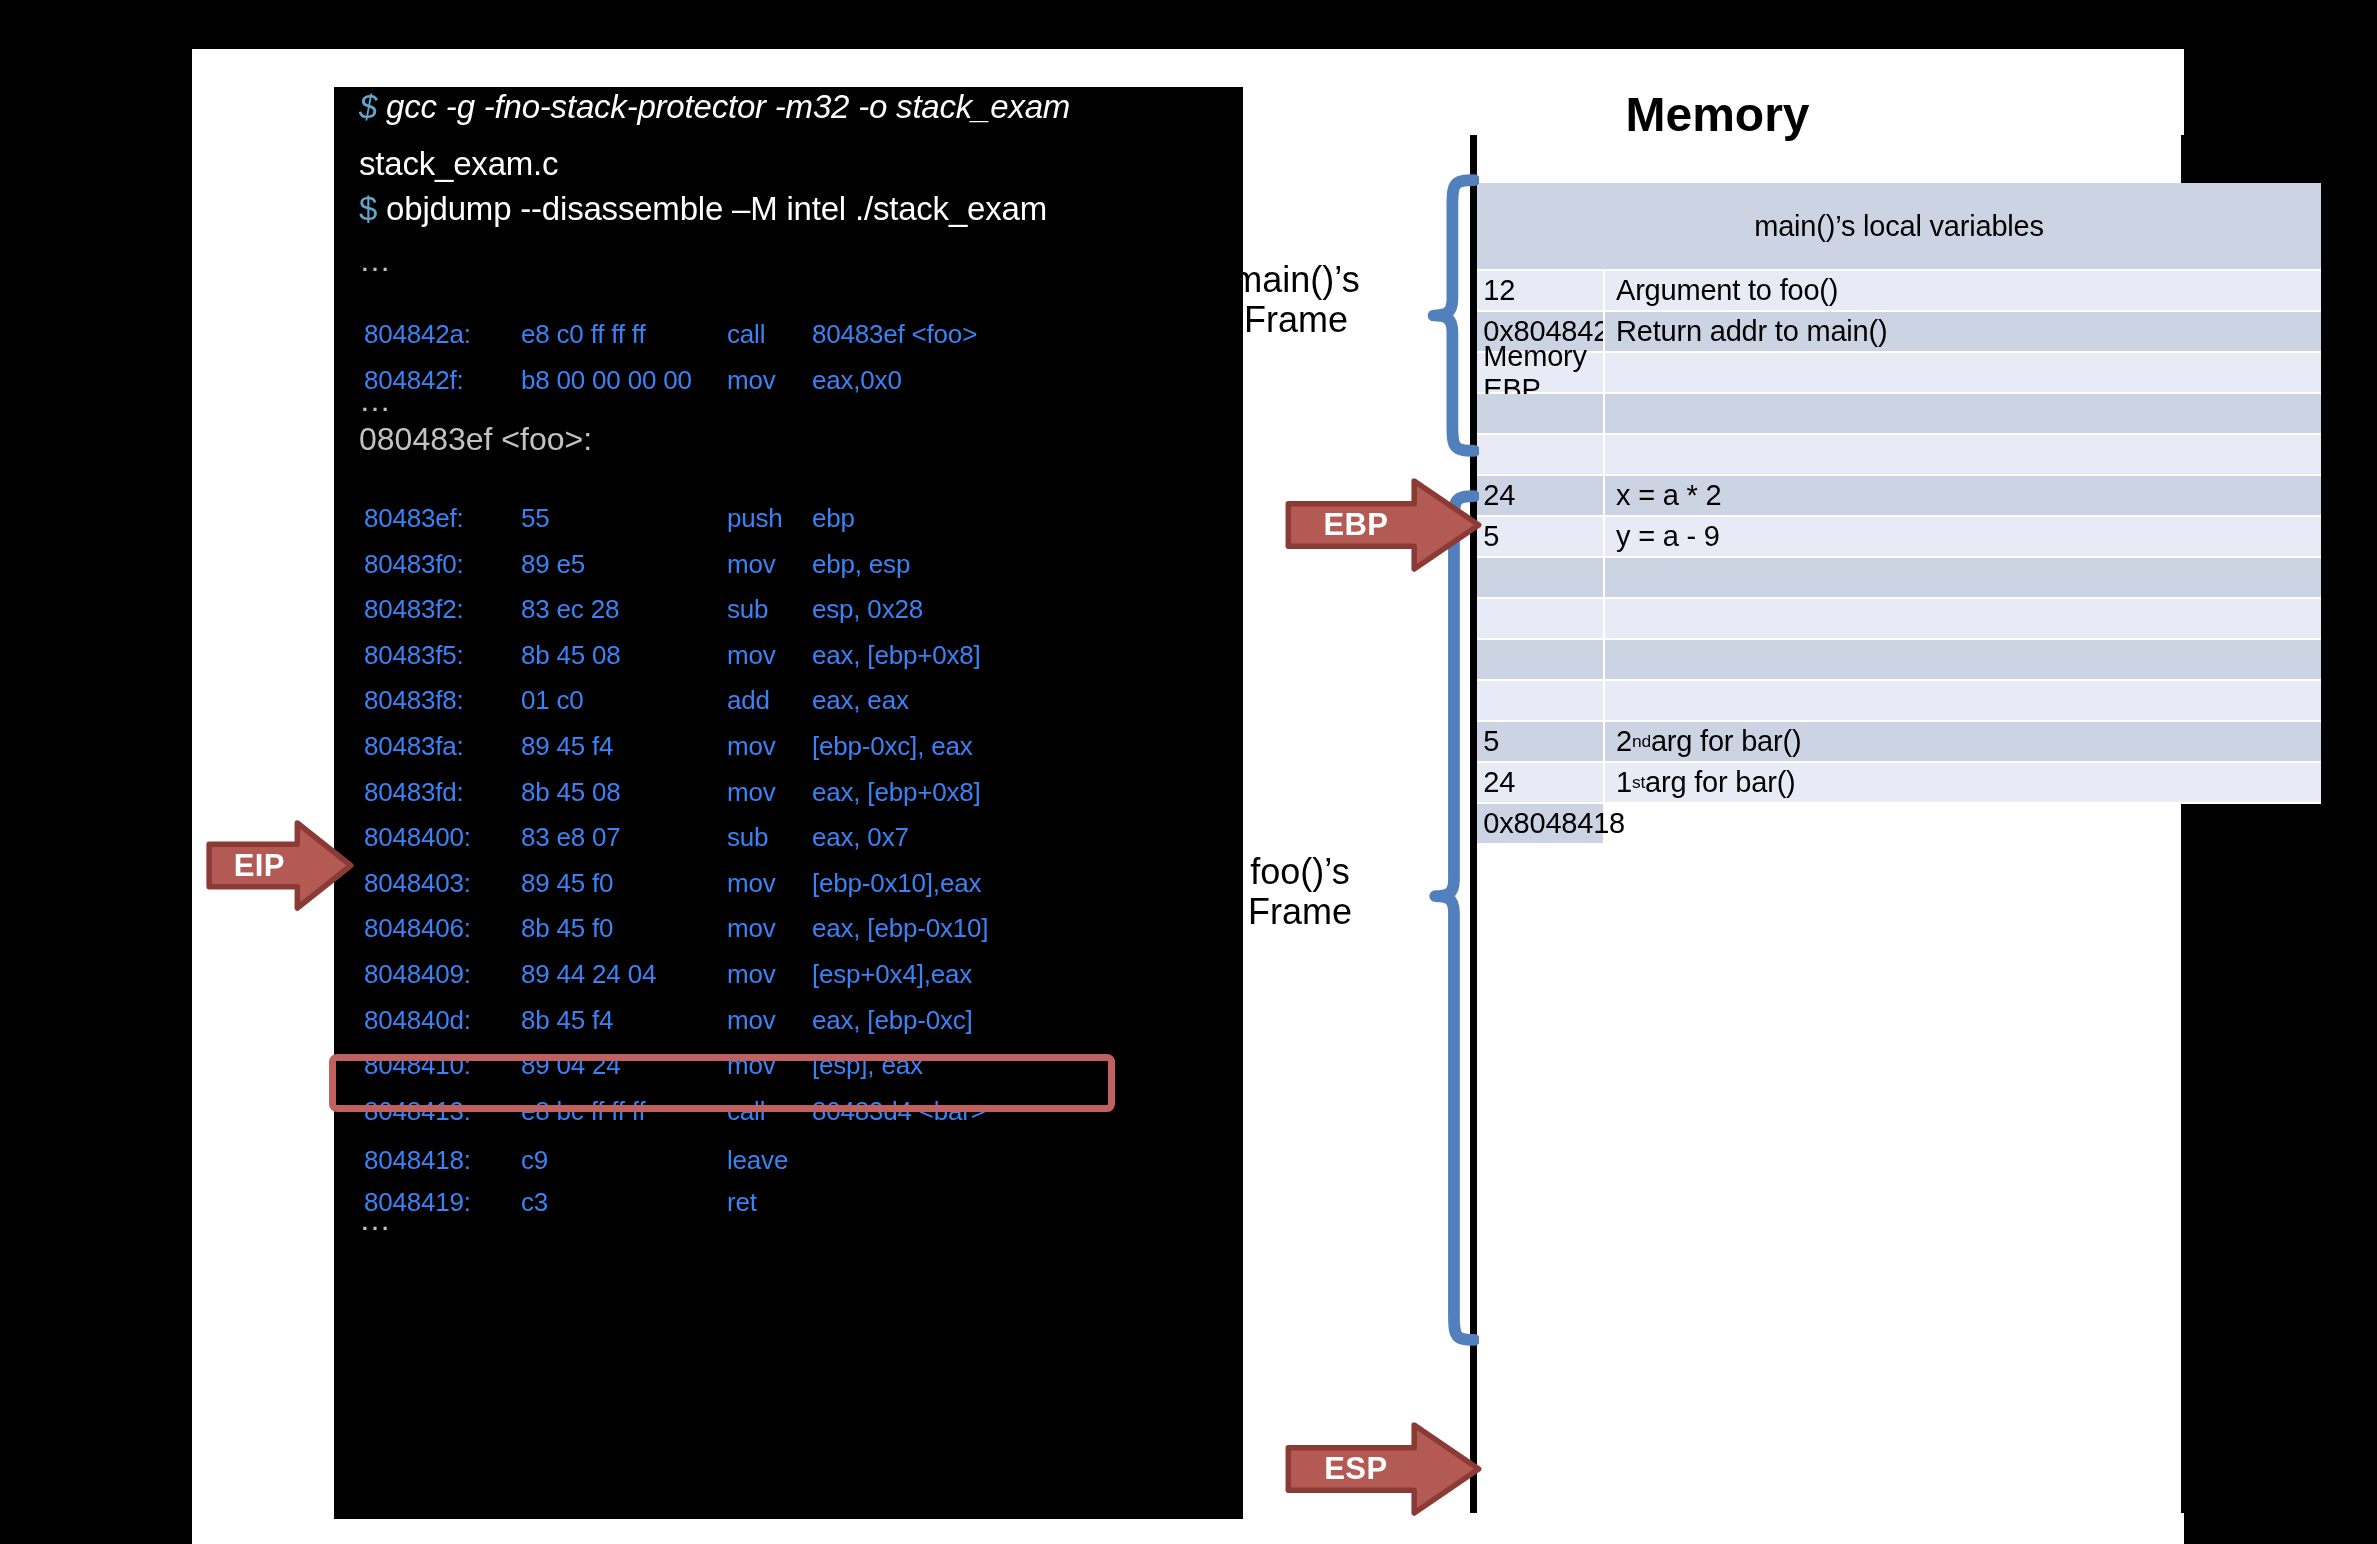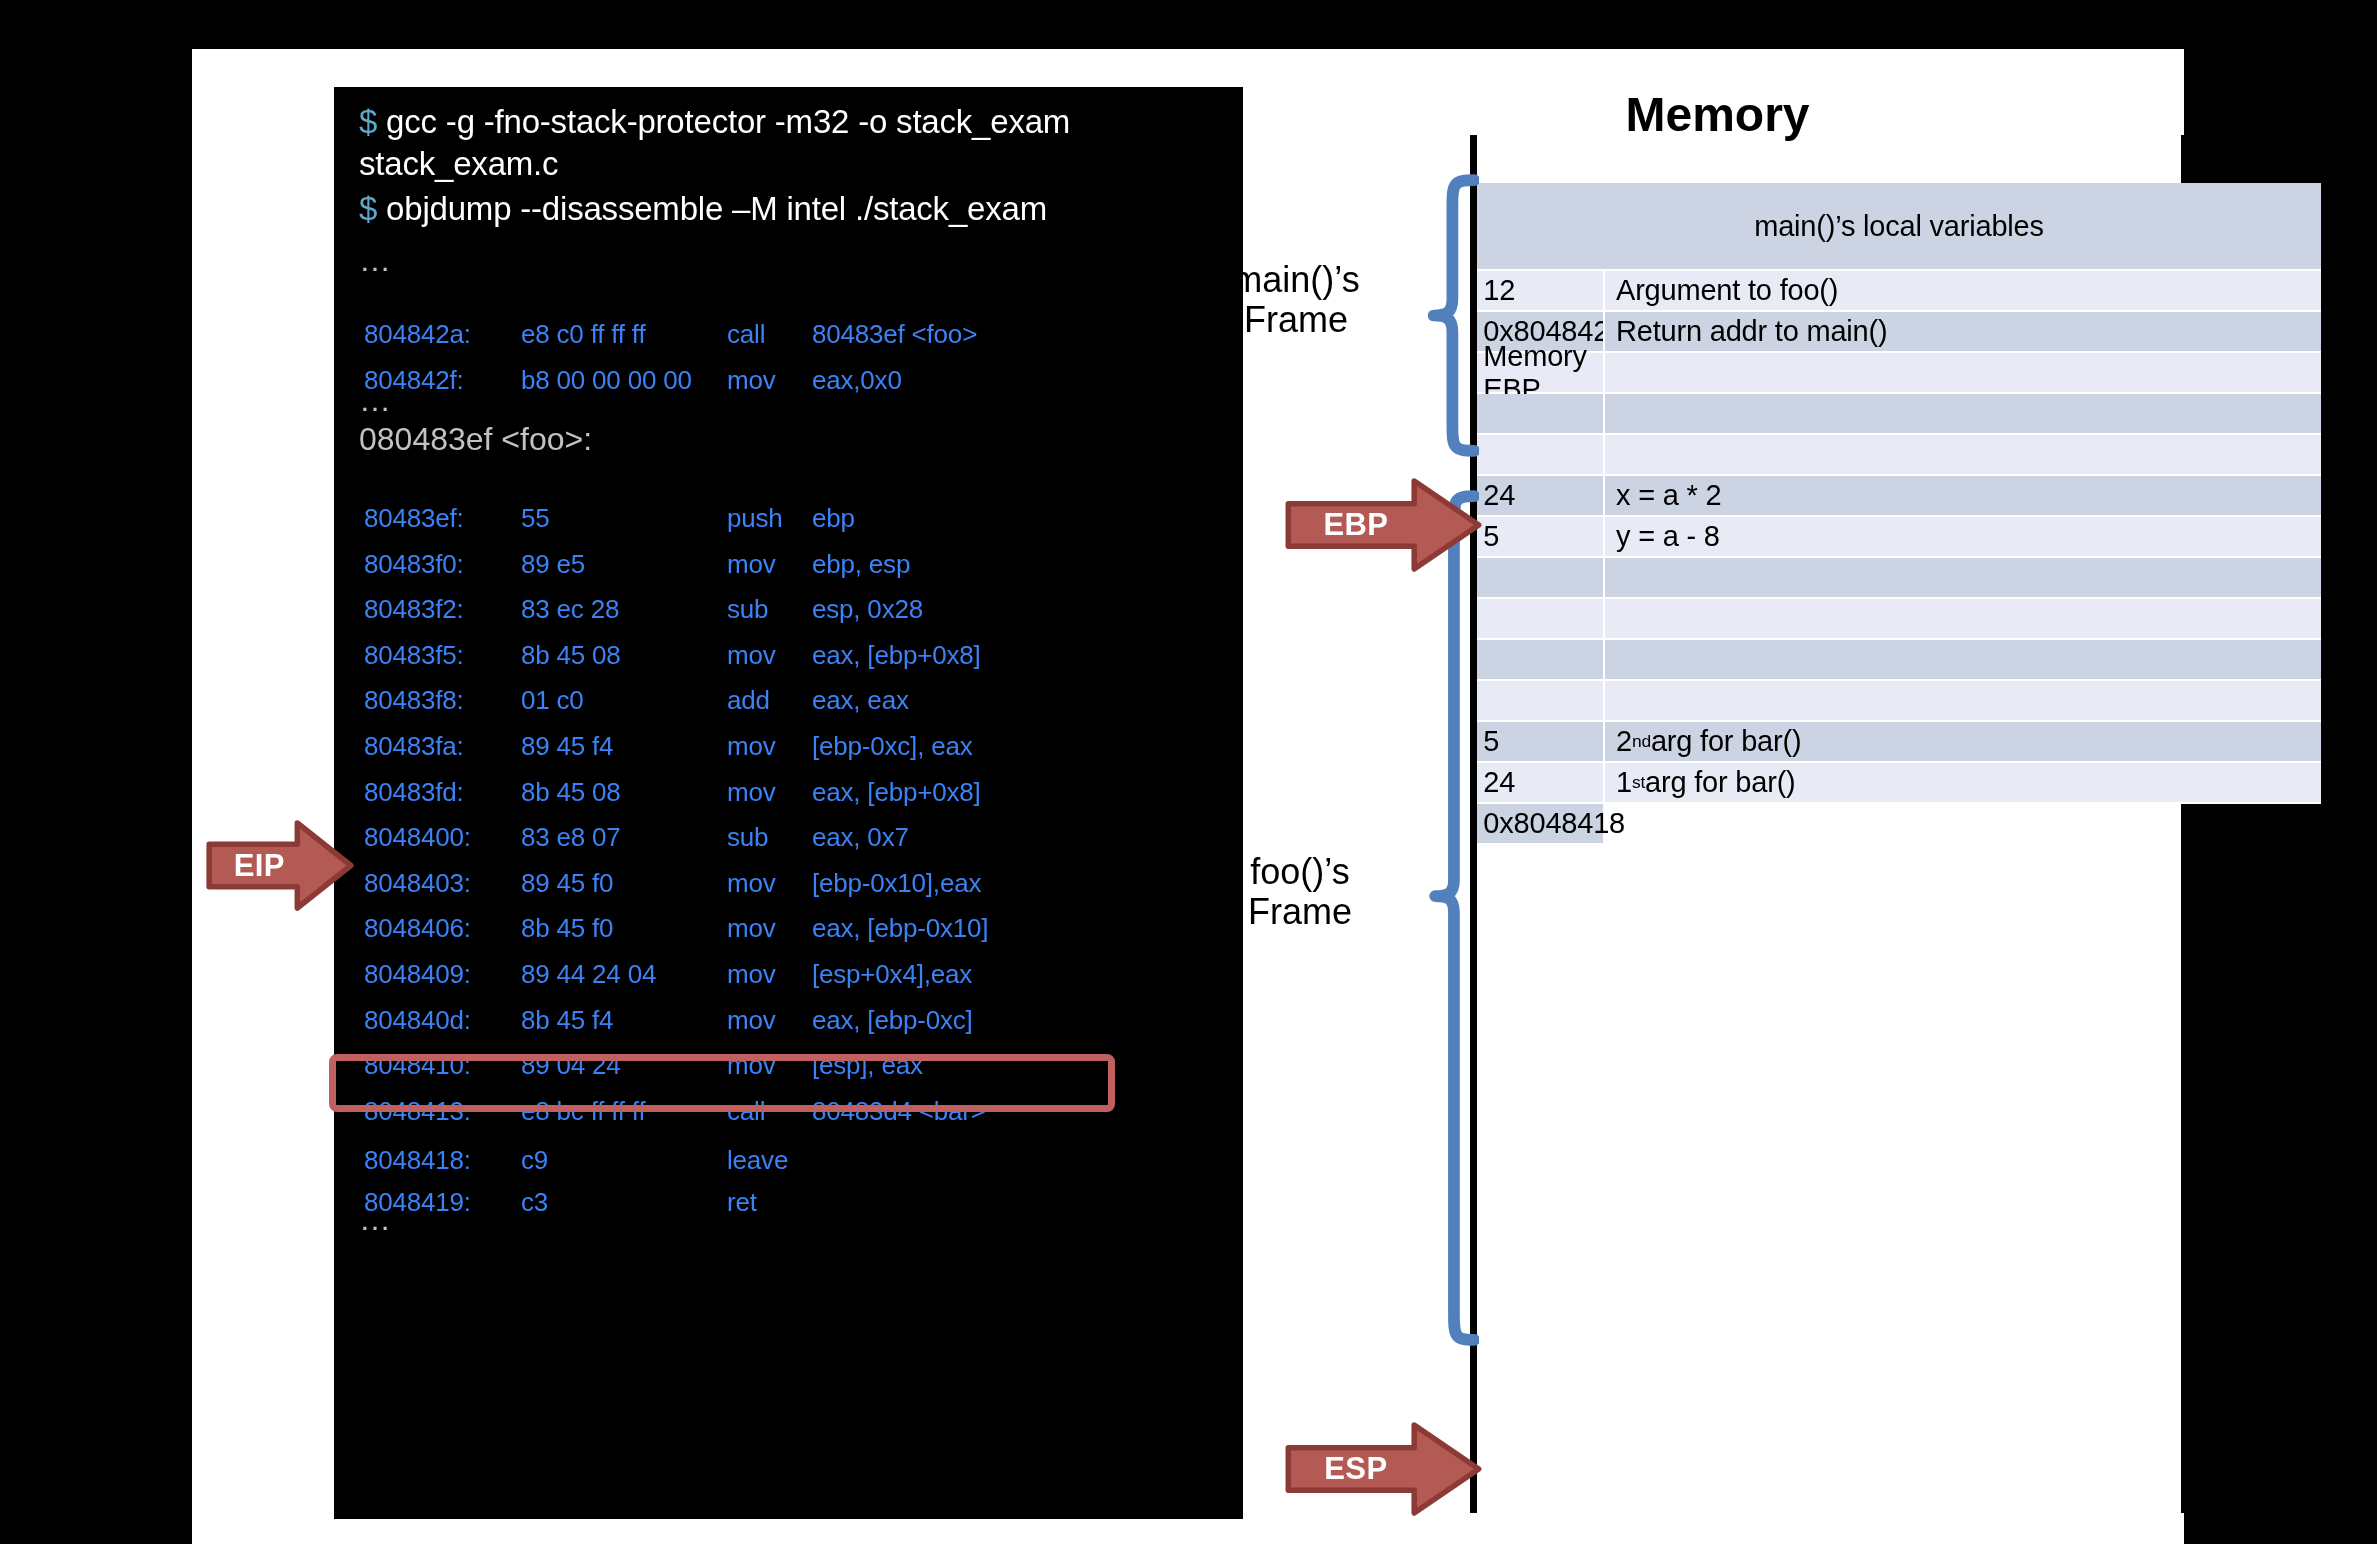--- a/index.html
+++ b/index.html
@@ -65,21 +65,21 @@
 </style>
 </head>
 <body>
 
 <div id="root">
 
   <div id="slide">
 
     <div id="terminal">
       <div id="terminal-lines">
-          <div class="cmdline" style="top: 18px;"><span class="dollar">$</span><span> gcc -g -fno-stack-protector -m32 -o stack_exam</span></div>
+          <div class="cmdline" style="top: 3px; font-style: italic;"><span class="dollar">$</span><span> gcc -g -fno-stack-protector -m32 -o stack_exam</span></div>
           <div class="cmdline" style="top: 60px;"><span>stack_exam.c</span></div>
           <div class="cmdline" style="top: 105px;"><span class="dollar">$</span><span> objdump --disassemble –M intel ./stack_exam</span></div>
           <div class="ellipsis" style="top: 157px;">…</div>
           <div class="asm" style="top: 198px;"><span class="addr">804842a:</span><span class="bytes">e8 c0 ff ff ff</span><span class="mn">call</span><span>80483ef &lt;foo&gt;</span></div>
           <div class="asm" style="top: 244px;"><span class="addr">804842f:</span><span class="bytes">b8 00 00 00 00</span><span class="mn">mov</span><span>eax,0x0</span></div>
           <div class="ellipsis" style="top: 297px;">…</div>
           <div class="label-line" style="top: 336px;">080483ef &lt;foo&gt;:</div>
           <div class="asm" style="top: 382px;"><span class="addr">80483ef:</span><span class="bytes">55</span><span class="mn">push</span><span>ebp</span></div>
           <div class="asm" style="top: 428px;"><span class="addr">80483f0:</span><span class="bytes">89 e5</span><span class="mn">mov</span><span>ebp, esp</span></div>
           <div class="asm" style="top: 473px;"><span class="addr">80483f2:</span><span class="bytes">83 ec 28</span><span class="mn">sub</span><span>esp, 0x28</span></div>
@@ -137,21 +137,21 @@
         <div class="mrow light">
           <div class="c1"></div>
           <div class="c2"></div>
         </div>
         <div class="mrow dark">
           <div class="c1">24</div>
           <div class="c2">x = a * 2</div>
         </div>
         <div class="mrow light">
           <div class="c1">5</div>
-          <div class="c2">y = a - 8</div>
+          <div class="c2">y = a - 9</div>
         </div>
         <div class="mrow dark">
           <div class="c1"></div>
           <div class="c2"></div>
         </div>
         <div class="mrow light">
           <div class="c1"></div>
           <div class="c2"></div>
         </div>
         <div class="mrow dark">

